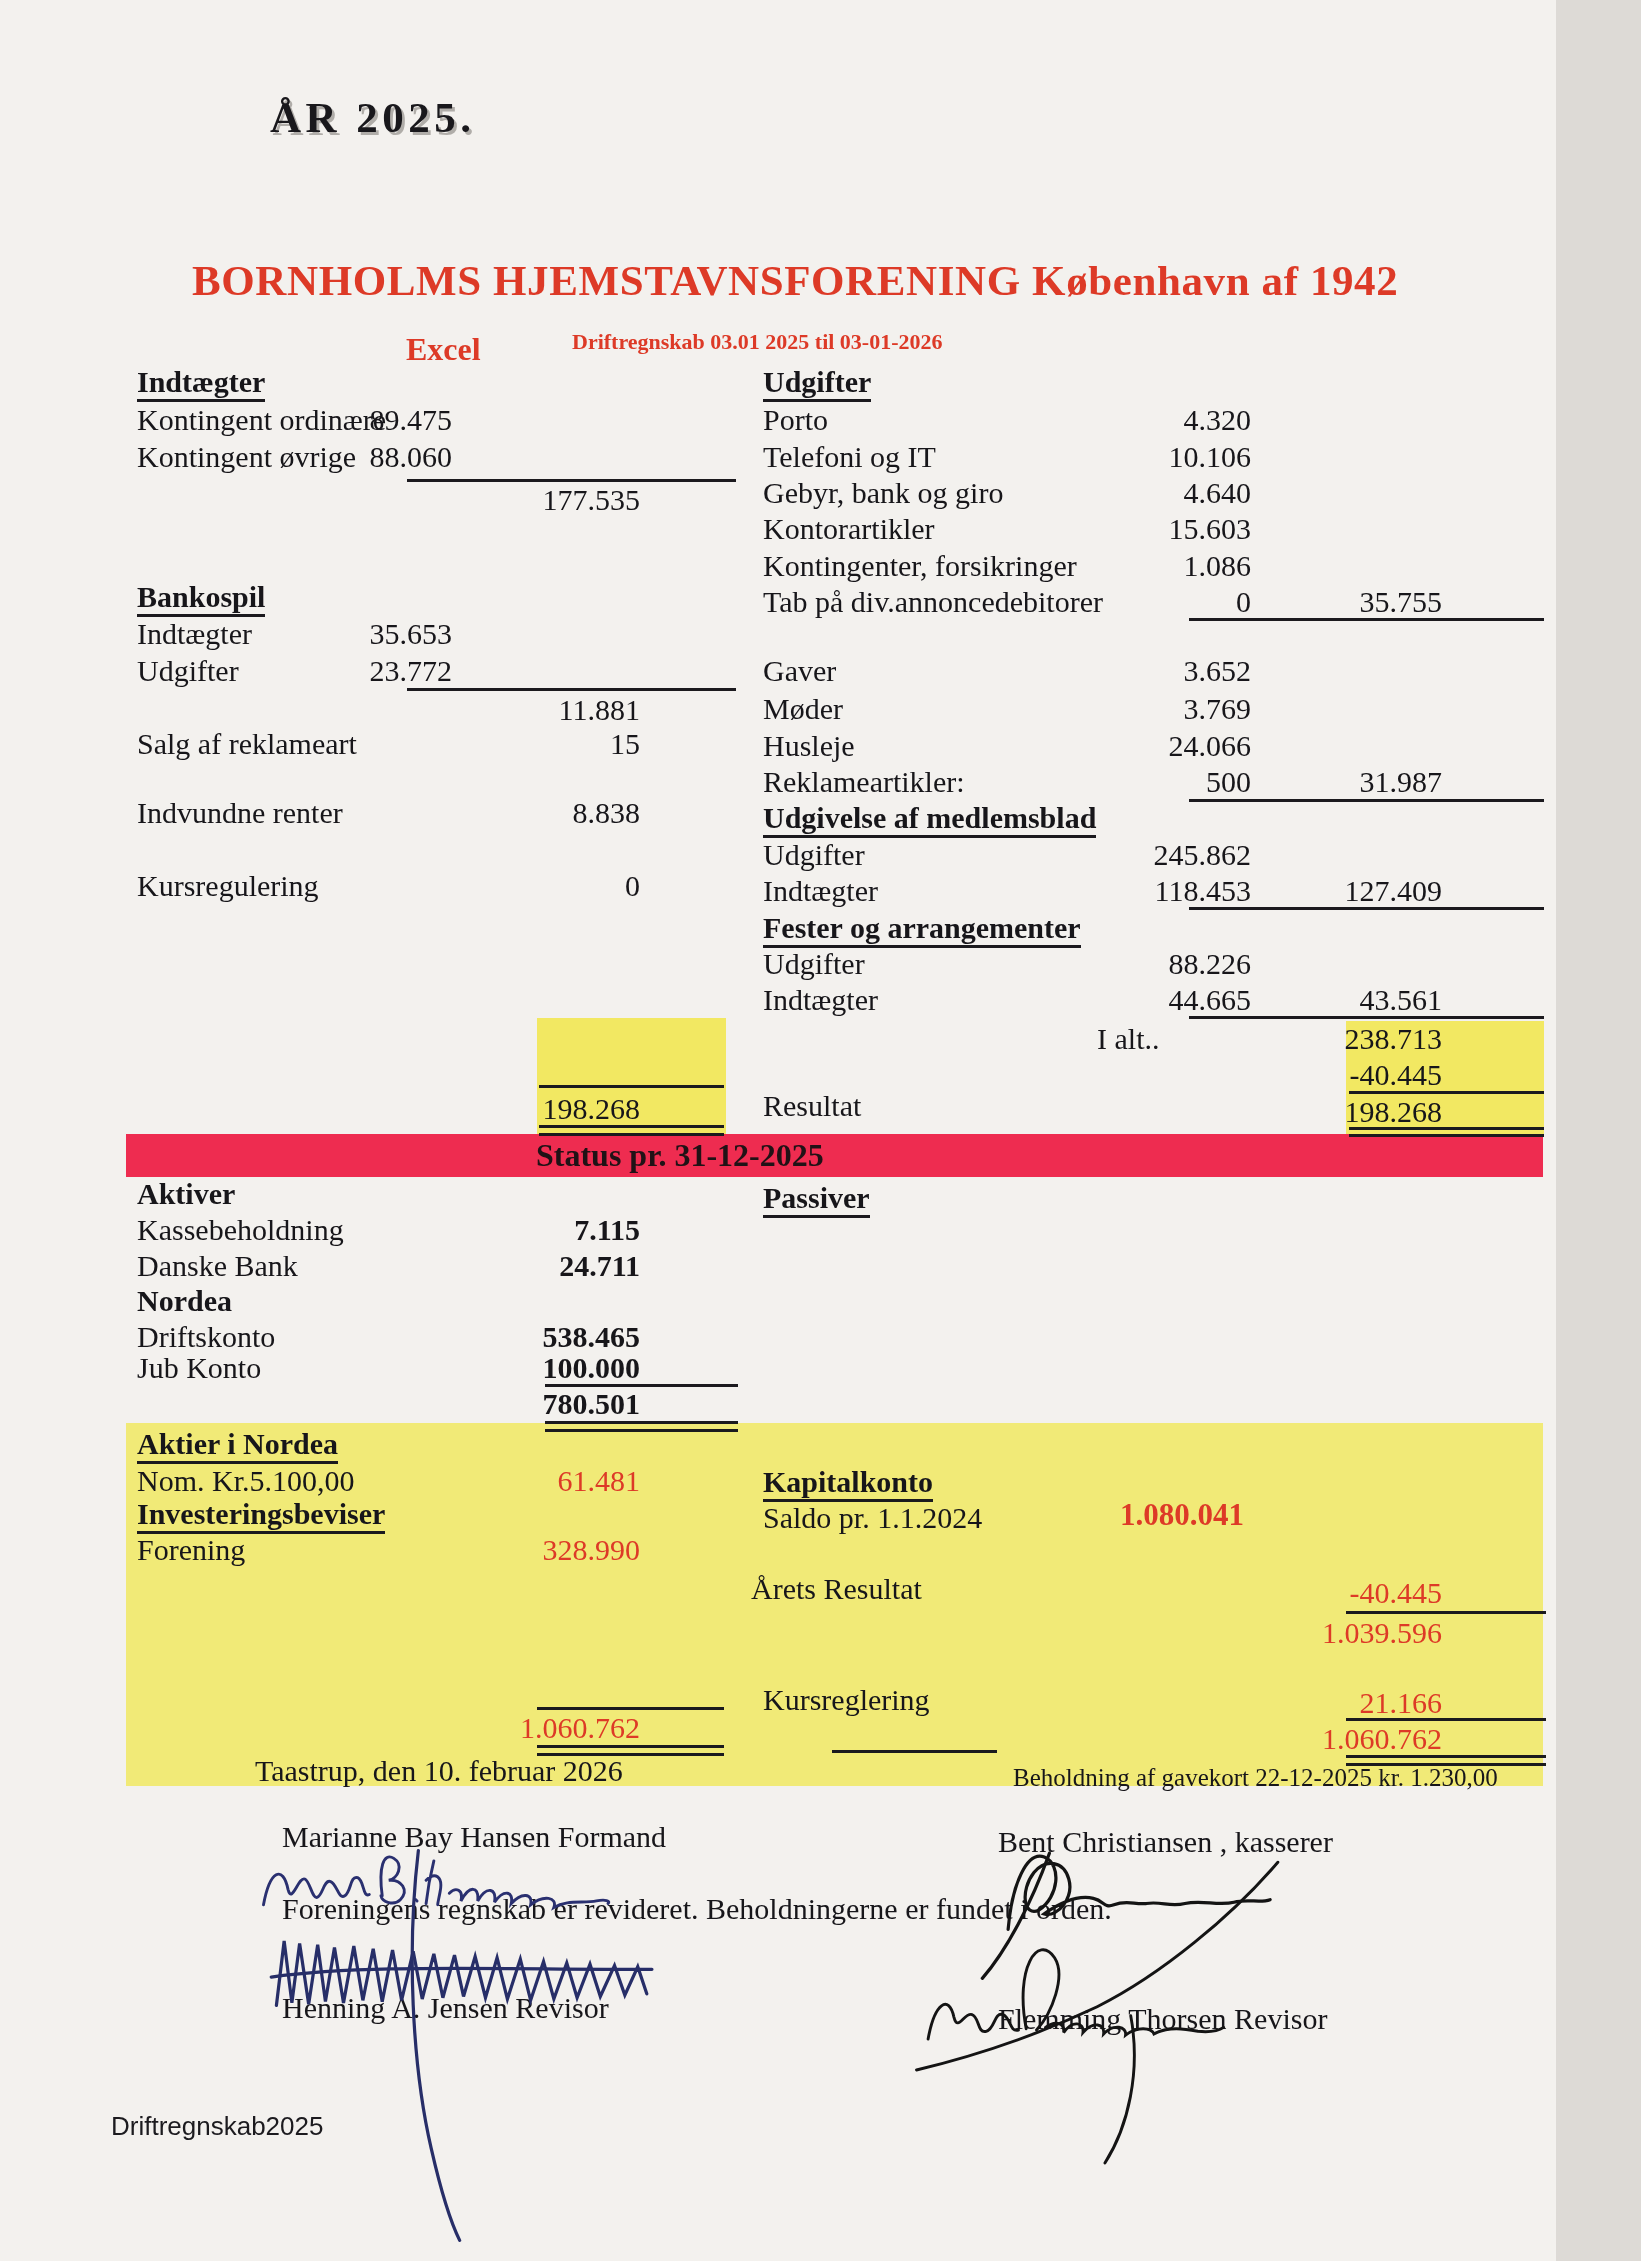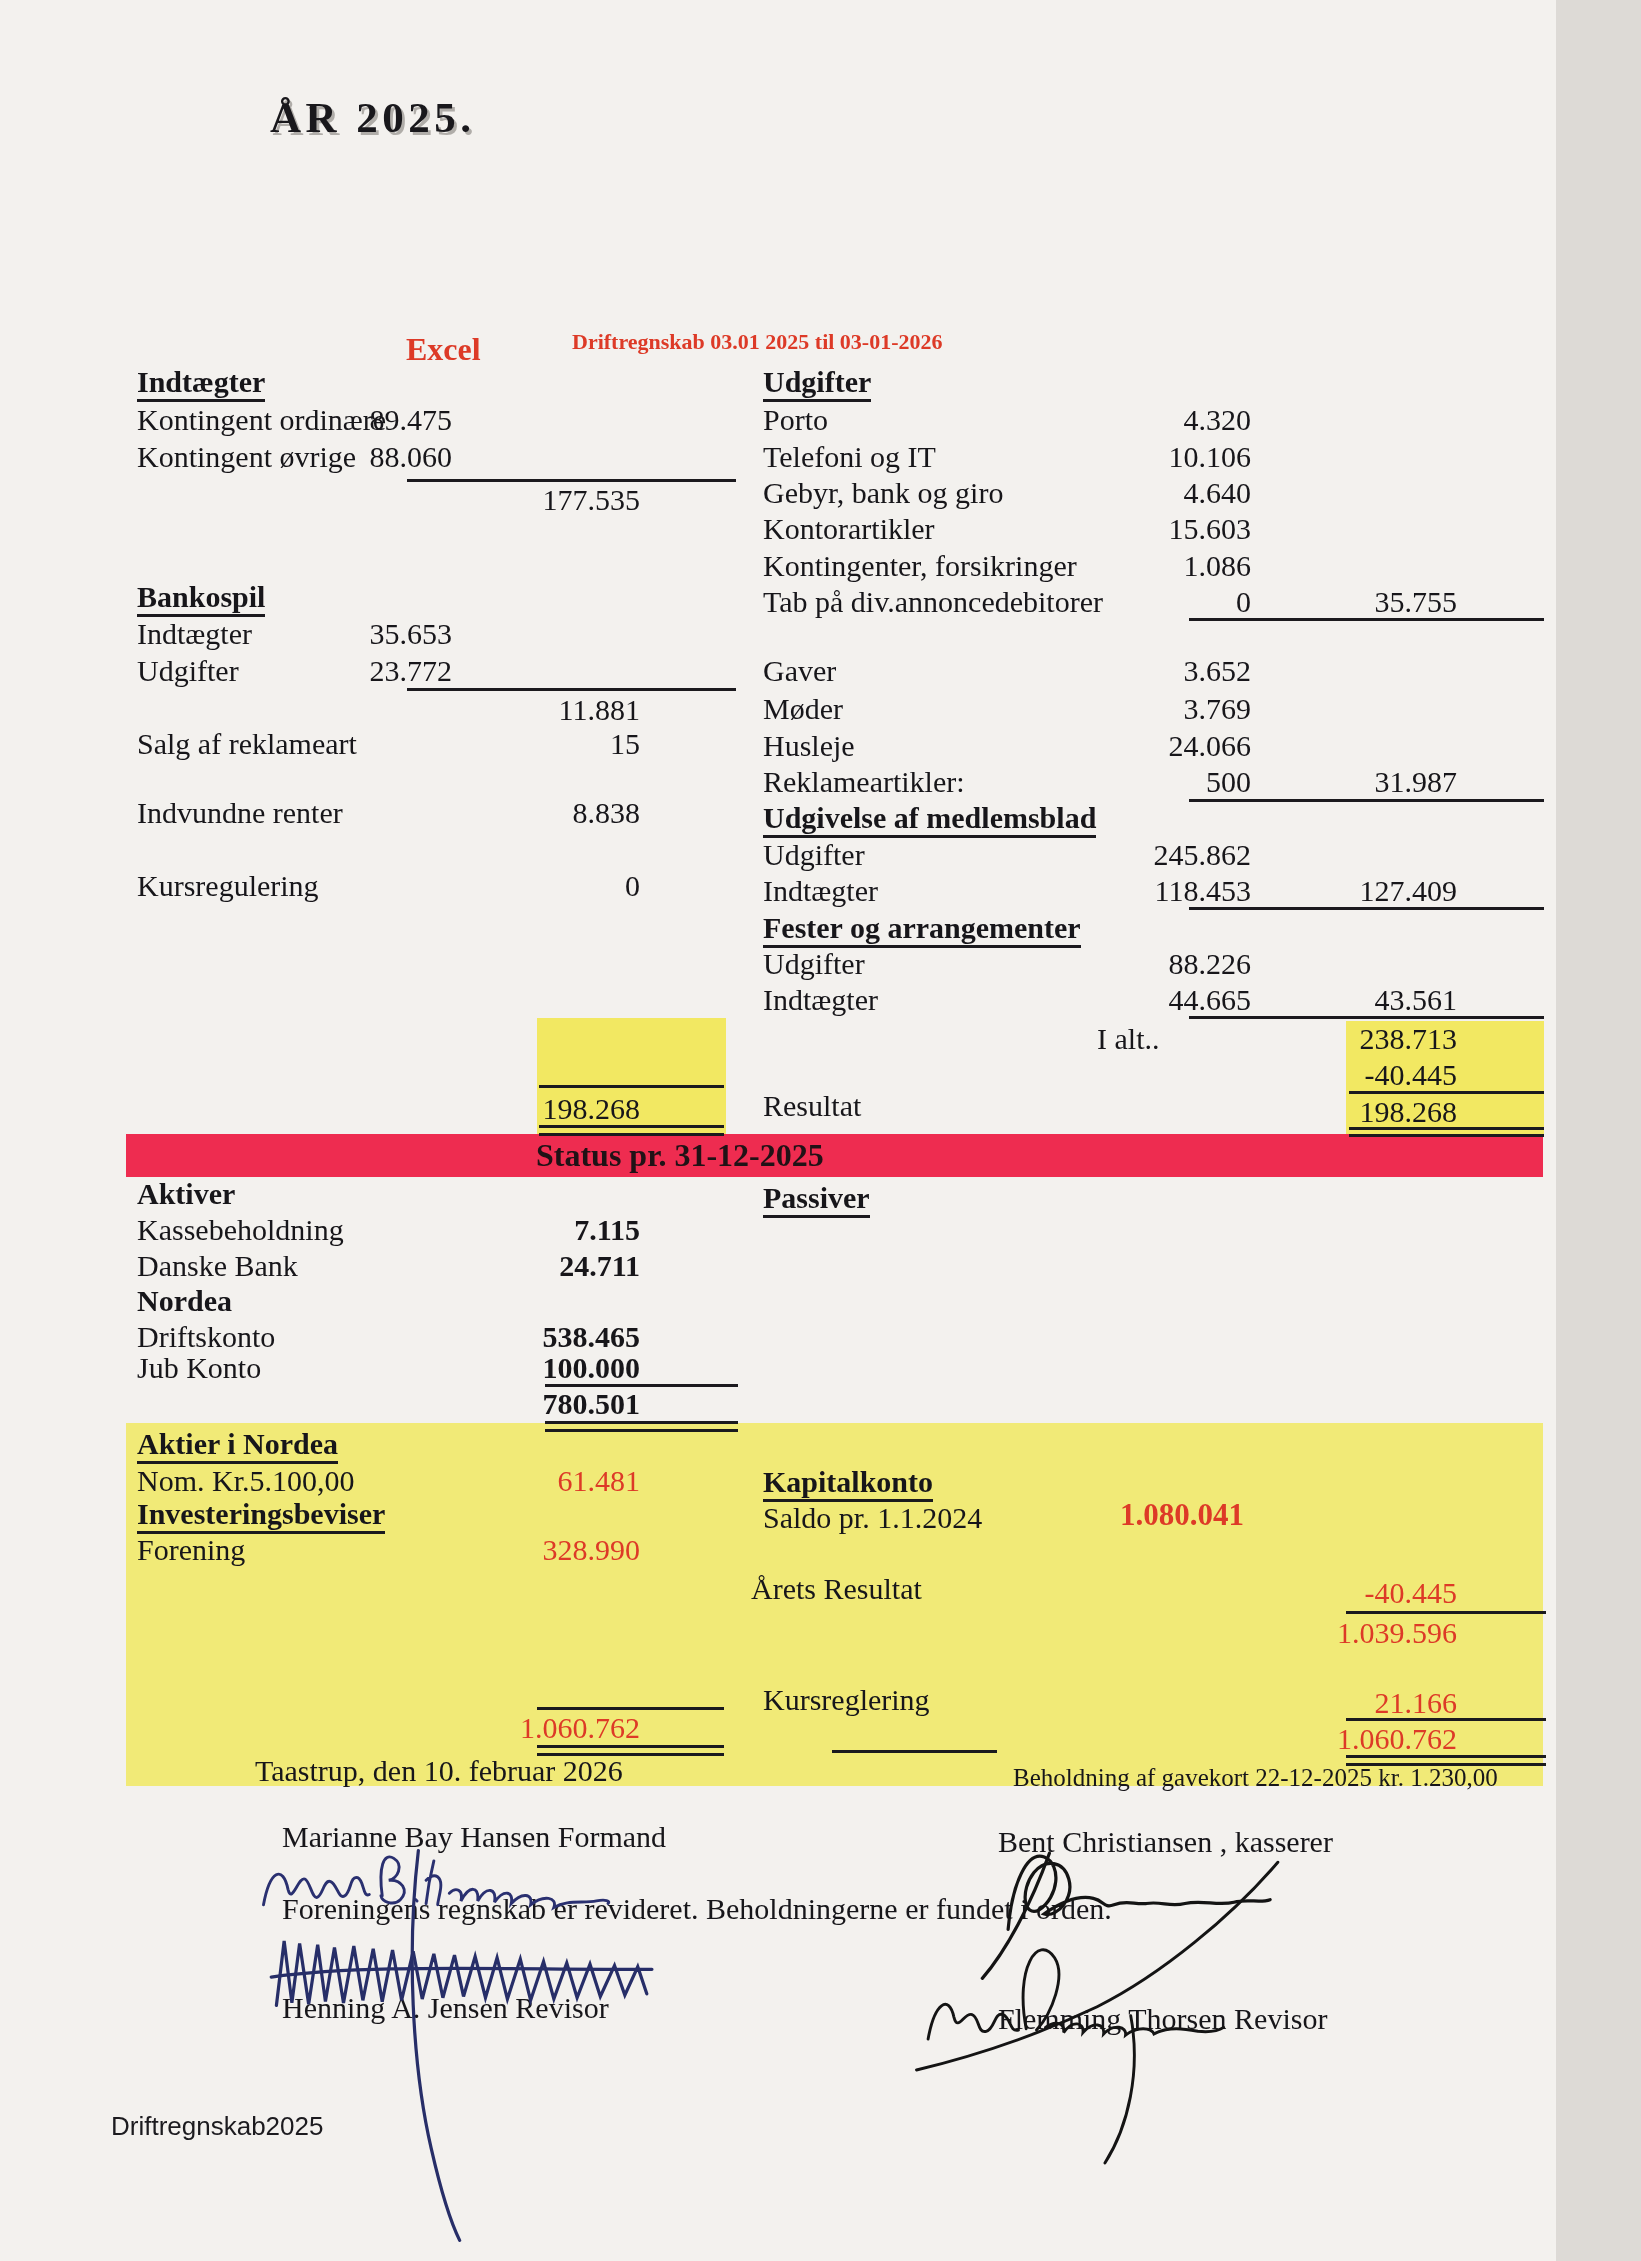--- a/index.html
+++ b/index.html
@@ -1,21 +1,21 @@
 <!DOCTYPE html>
 <html style="--paper: #f3f1ee; --ink: #17161a; --accent-red: #dd3a27; --band-red: #ee2c50; --highlight-yellow: #f2e862; --area-yellow: #f1ea77; --ink-blue: #272e68;font-size:10.3px"><head>
 <meta charset="utf-8">
 <style>
   html,body{margin:0;padding:0;background:#dddad6;}
   .page{position:relative;width:1556px;height:2261px;overflow:hidden;
         background:var(--paper,#f3f1ee);
         font-family:"Liberation Serif","DejaVu Serif",serif;color:var(--ink,#17161a);}
   .t{position:absolute;white-space:nowrap;font-size:30px;line-height:1.12;}
   .num{position:absolute;white-space:nowrap;font-size:30px;line-height:1.12;text-align:right;}
-  .c1{right:1104px;} .c2{right:916px;} .c3{right:305px;} .c4{right:99px;text-align:center;}
+  .c1{right:1104px;} .c2{right:916px;} .c3{right:305px;} .c4{right:114px;text-align:center;}
   .b{font-weight:bold;}
   .hdr{font-weight:bold;border-bottom:3.2px solid #1b1a1e;padding-bottom:0.6px;}
   .red{color:var(--accent-red,#dd3a27);}
   .rule{position:absolute;height:3.2px;background:#1b1a1e;}
   .hl{position:absolute;background:var(--highlight-yellow,#f2e862);}
   .area{position:absolute;left:126px;top:1423px;width:1417px;height:363px;background:var(--area-yellow,#f1ea77);}
   .band{position:absolute;left:126px;top:1134px;width:1417px;height:43px;background:var(--band-red,#ee2c50);}
   .band-label{position:absolute;left:536px;top:1137px;font-size:32px;font-weight:bold;color:#201216;white-space:nowrap;}
   .year{left:270px;top:94px;font-size:43px;font-weight:bold;letter-spacing:4.5px;color:#19181c;
         text-shadow:2.6px 2.6px 0 rgba(110,105,100,.5);}
@@ -32,20 +32,21 @@
 <body>
 
 <div class="page">
 
   <div class="hl" style="left:537px;top:1018px;width:189px;height:116px"></div>
   <div class="hl" style="left:1346px;top:1021px;width:198px;height:113px"></div>
   <div class="band"></div>
   <div class="area"></div>
 
   <div class="t year">ÅR 2025.</div>
+  <div class="t title">BORNHOLMS HJEMSTAVNSFORENING København af 1942</div>
   <div class="t excel">Excel</div>
   <div class="t subtitle">Driftregnskab 03.01 2025 til 03-01-2026</div>
 
   <div class="t hdr" style="left:137px;top:365px">Indtægter</div>
   <div class="t" style="left:137px;top:403px">Kontingent ordinære</div>
   <div class="num c1" style="top:403px">89.475</div>
   <div class="t" style="left:137px;top:440px">Kontingent øvrige</div>
   <div class="num c1" style="top:440px">88.060</div>
   <div class="rule" style="left:407px;top:479px;width:329px"></div>
   <div class="num c2" style="top:483px">177.535</div>

